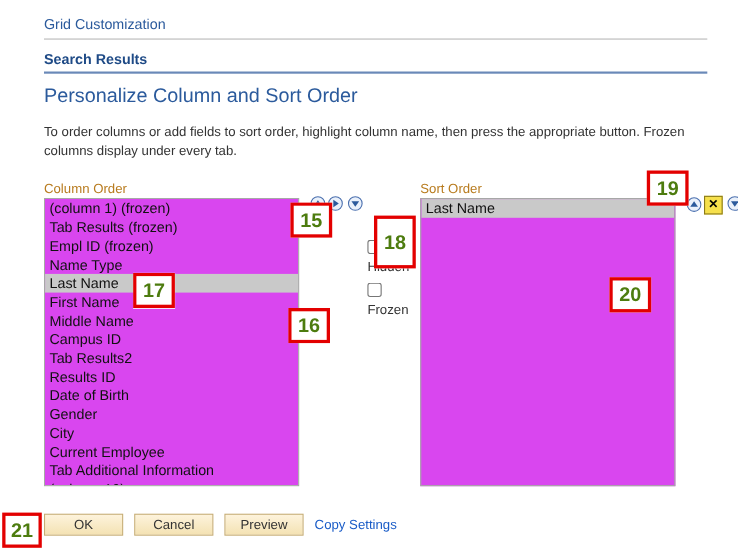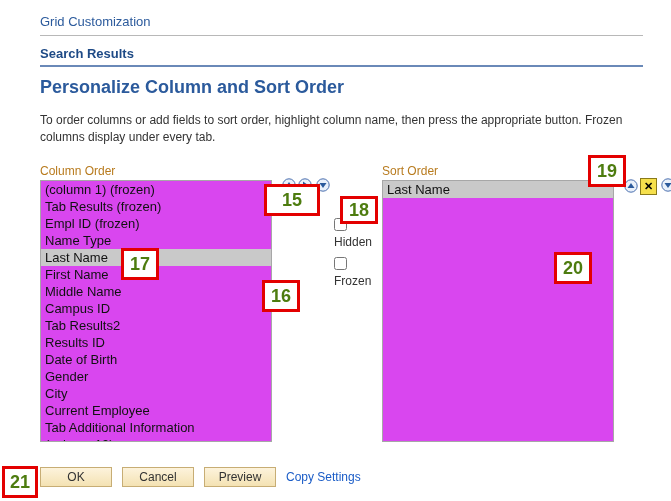--- a/index.html
+++ b/index.html
@@ -1,21 +1,21 @@
 <!DOCTYPE html>
 <html><head>
 <meta charset="utf-8">
 <style>
 html,body{margin:0;padding:0;font-family:Arial,Helvetica,sans-serif;font-size:12px;color:#333;background:#fff}
 .page{width:671px;height:501px;position:relative;box-sizing:border-box;padding:10px 0 0 40px}
 .tab-link{color:#2b5a9c;font-size:13px;padding:4px 0 6px 0;display:inline-block}
 .tab-line{border-bottom:1px solid #b8b8b8;margin-right:28px}
 .sr-title{color:#1e4a86;font-weight:bold;font-size:13px;margin:10px 0 4px 0}
 .sr-line{border-bottom:2px solid #6a89b8;margin-right:28px;margin-bottom:10px}
-.pg-title{color:#2b5a9c;font-size:18px;font-weight:bold;margin:6px 0 14px 0}
+.pg-title{color:#2b5a9c;font-size:18px;font-weight:normal;margin:6px 0 14px 0}
 .instr{color:#333;font-size:12px;line-height:1.4;margin:0 40px 18px 0}
 .cols-wrap{display:flex;gap:10px;align-items:flex-start}
 .panel{display:flex;flex-direction:column}
 .panel-hdr{color:#b87b1e;font-weight:normal;font-size:12px;margin-bottom:2px}
 .listbox{width:232px;height:262px;border:1px solid #a7a7a7;background:#d946ef;overflow-y:scroll;box-sizing:border-box}
 .listbox.small{width:232px;height:262px}
 .opt{padding:1px 4px;font-size:13px;color:#111;white-space:nowrap;cursor:default}
 .opt.sel{background:#c9c9c9}
 .ctrl-col{display:flex;flex-direction:row;align-items:flex-start;gap:4px;padding-top:0}
 .arrow-row{display:flex;gap:2px;align-items:center}
@@ -130,21 +130,21 @@
 
 </div>
 
 <div class="btnbar">
   <button class="btn">OK</button>
   <button class="btn">Cancel</button>
   <button class="btn">Preview</button>
   <span class="link">Copy Settings</span>
 </div>
 
-<div class="callout" style="left:264px;top:184px;width:56px;height:32px">15</div>
+<div class="callout" style="left:264px;top:184px;width:38px;height:32px">15</div>
 <div class="callout" style="left:262px;top:280px;width:38px;height:32px">16</div>
 <div class="callout" style="left:121px;top:248px;width:38px;height:32px">17</div>
-<div class="callout" style="left:340px;top:196px;width:38px;height:28px">18</div>
+<div class="callout" style="left:340px;top:196px;width:38px;height:48px">18</div>
 <div class="callout" style="left:588px;top:155px;width:38px;height:32px">19</div>
 <div class="callout" style="left:554px;top:252px;width:38px;height:32px">20</div>
 <div class="callout" style="left:2px;top:466px;width:36px;height:32px">21</div>
 
 </div>
 
 </body></html>

